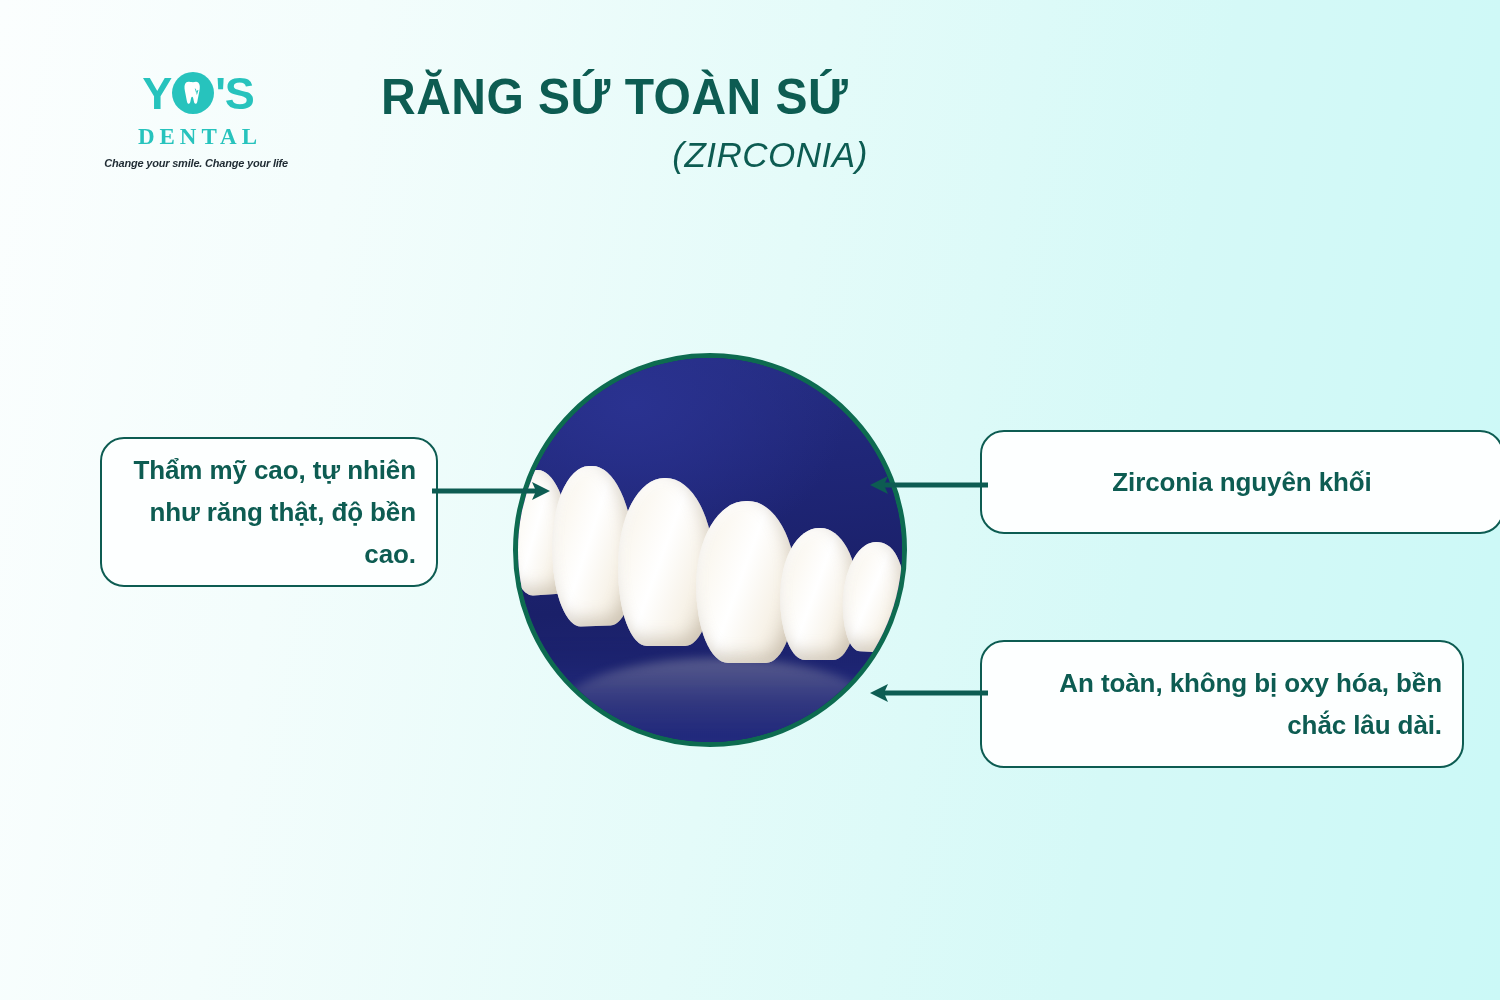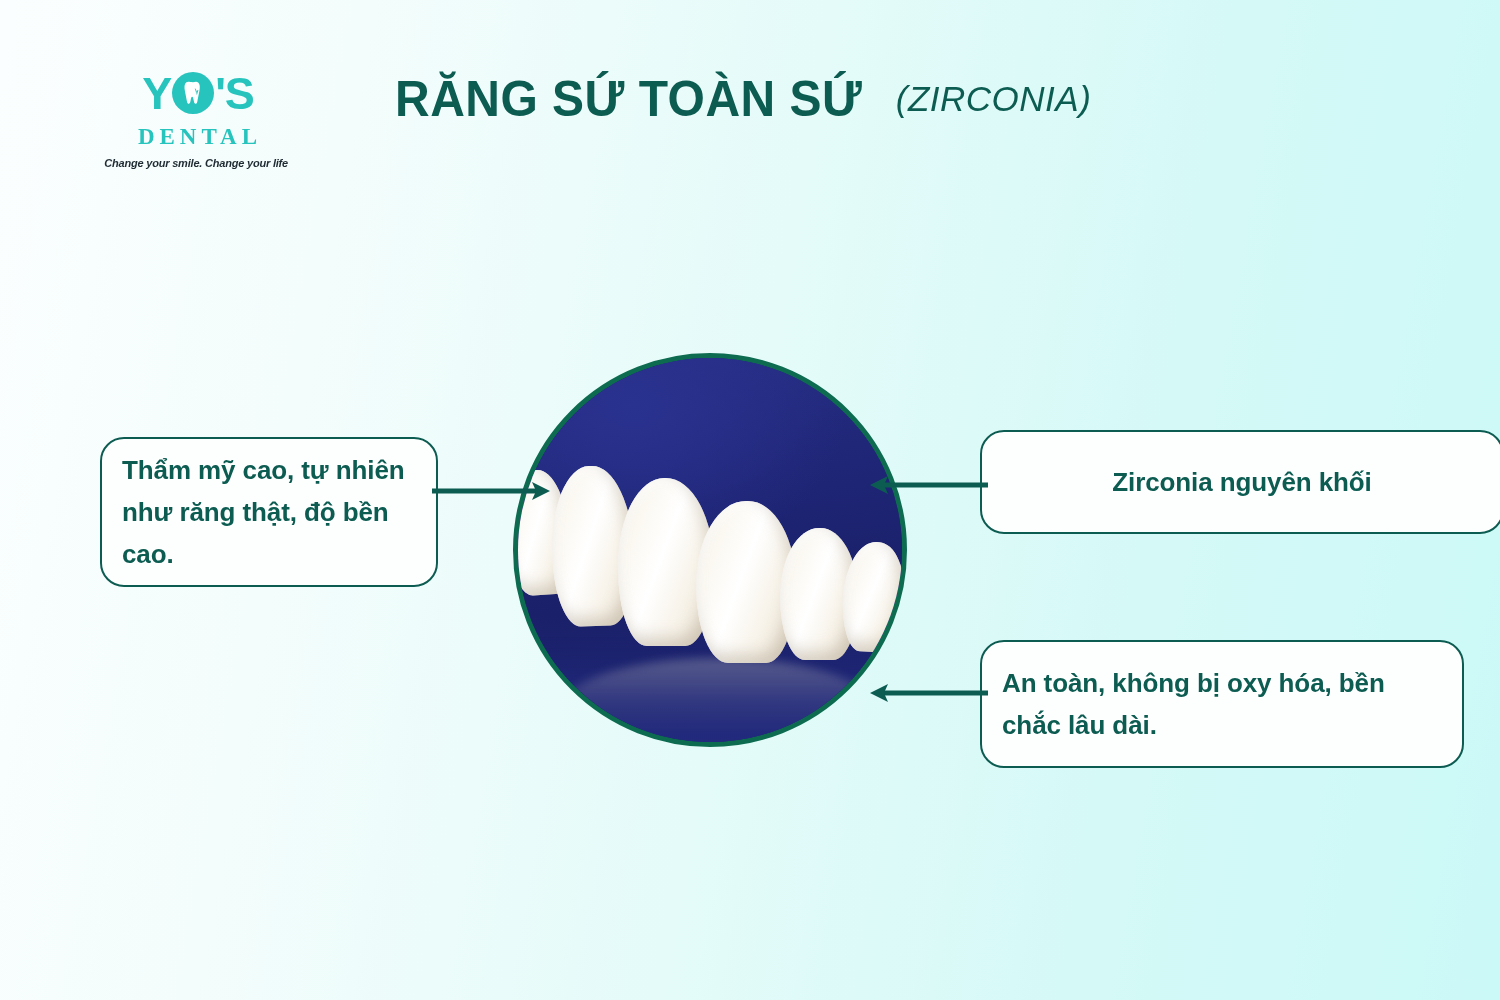--- a/index.html
+++ b/index.html
@@ -80,26 +80,27 @@
     letter-spacing: -0.2px;
     color: #1f2b33;
     margin-top: 7px;
     white-space: nowrap;
     margin-left: -6px;
   }
 
   
   #page-title {
     position: absolute;
-    left: 395px;
+    left: 381px;
     top: 68px;
     height: 62px;
     display: flex;
-    align-items: center;
+    align-items: flex-end;
     white-space: nowrap;
+    flex-direction: column;
   }
   #title-main {
     font-family: "Liberation Sans", sans-serif;
     font-weight: bold;
     font-size: 50px;
     line-height: 58px;
     color: #0d5c52;
     letter-spacing: 0.5px;
     transform: scaleX(0.96);
     transform-origin: left center;
@@ -178,21 +179,21 @@
     align-items: center;
     justify-content: center;
     padding: 6px 20px;
   }
   .callout-text {
     font-family: "Liberation Sans", sans-serif;
     font-weight: bold;
     font-size: 26px;
     line-height: 42px;
     color: #0d5c52;
-    text-align: left;
+    text-align: right;
     letter-spacing: -0.1px;
   }
   #callout-left {
     left: 100px;
     top: 437px;
     width: 338px;
     height: 150px;
   }
   #callout-right-top {
     left: 980px;

